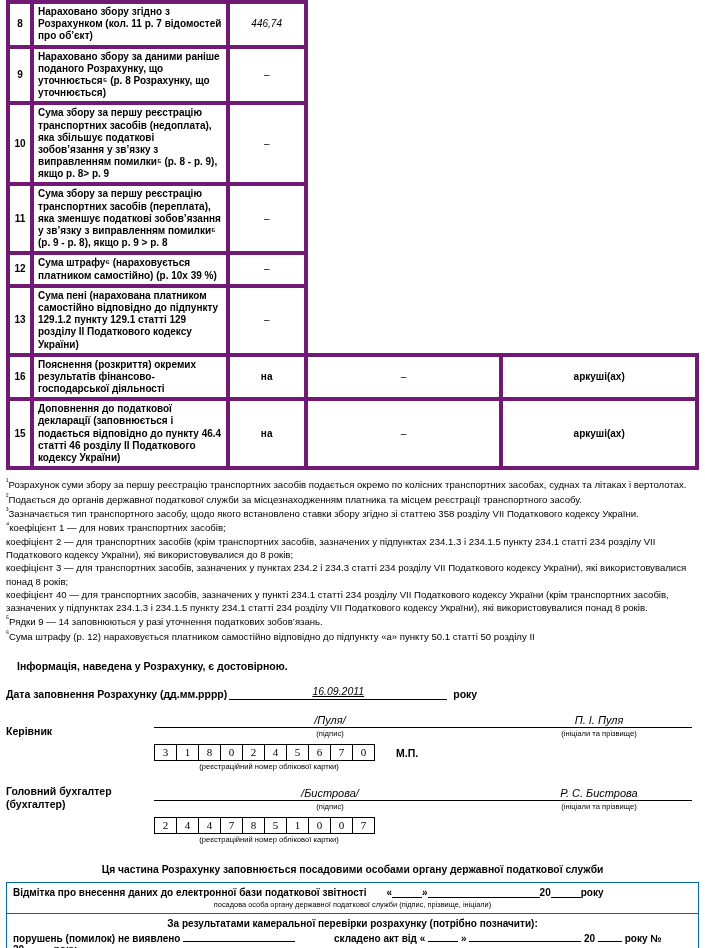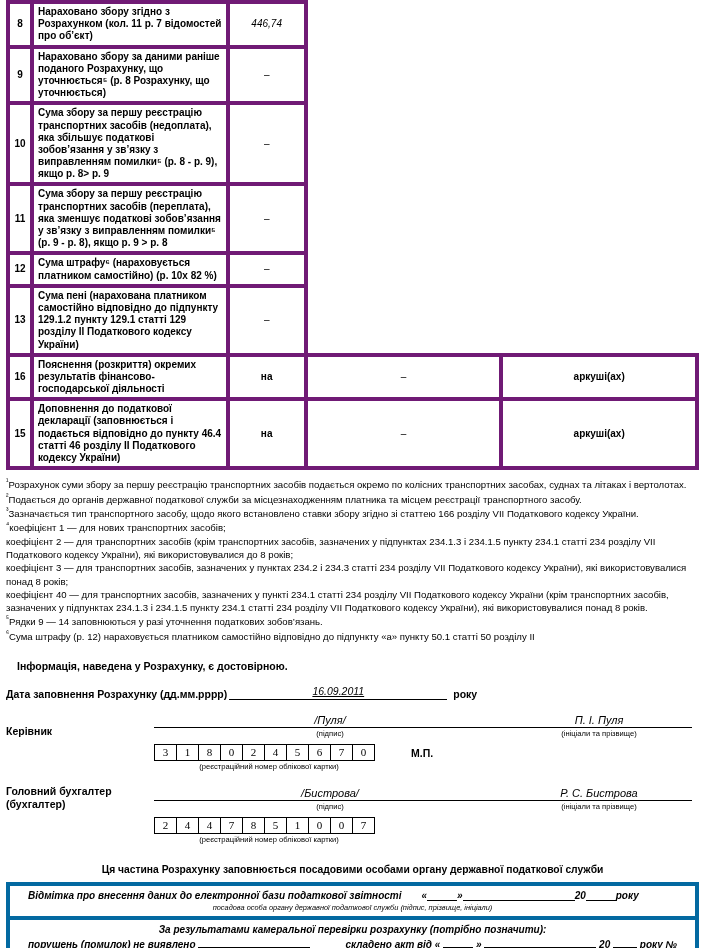--- a/index.html
+++ b/index.html
@@ -118,21 +118,21 @@
     border: 1px solid #000;
     margin-right: -1px;
     text-align: center;
     font-size: 11px;
     line-height: 15px;
     font-family: "Liberation Serif", serif;
   }
   .mp {
     font-weight: bold;
     font-size: 10.5px;
-    margin-left: 37px;
+    margin-left: 22px;
   }
   .boxcaption {
     font-size: 7.6px;
     margin-top: 1px;
     margin-left: 148px;
     width: 230px;
     text-align: center;
   }
 
   
@@ -142,25 +142,24 @@
     font-size: 10.3px;
     margin-top: 20px;
   }
   table.offtbl {
     width: 693px;
     border-collapse: collapse;
     margin-top: 7px;
     table-layout: fixed;
   }
   table.offtbl td {
-    border: 4px solid #0369a1;
-    padding: 4px 18px;
+    border: 1px solid #0369a1;
+    padding: 4px 6px;
     font-size: 10px;
     vertical-align: top;
-    font-style: italic;
   }
   .off-line1 {
     display: flex;
     align-items: flex-end;
     font-weight: bold;
     font-size: 10px;
   }
   .off-line1 .lbl { flex: 0 0 auto; }
   .off-line1 .q { margin-left: 20px; }
   .u { border-bottom: 1px solid #000; display: inline-block; }
@@ -200,21 +199,21 @@
         <td class="desc">Сума збору за першу реєстрацію транспортних засобів (недоплата), яка збільшує податкові зобов’язання у зв’язку з виправленням помилки⁵ (р. 8 - р. 9), якщо р. 8&gt; р. 9</td>
         <td class="dash">–</td>
       </tr>
       <tr>
         <td class="num">11</td>
         <td class="desc">Сума збору за першу реєстрацію транспортних засобів (переплата), яка зменшує податкові зобов’язання у зв’язку з виправленням помилки⁵ (р. 9 - р. 8), якщо р. 9 &gt; р. 8</td>
         <td class="dash">–</td>
       </tr>
       <tr>
         <td class="num">12</td>
-        <td class="desc">Сума штрафу⁶ (нараховується платником самостійно) (р. 10х 82 %)</td>
+        <td class="desc">Сума штрафу⁶ (нараховується платником самостійно) (р. 10х 39 %)</td>
         <td class="dash">–</td>
       </tr>
       <tr>
         <td class="num">13</td>
         <td class="desc">Сума пені (нарахована платником самостійно відповідно до підпункту 129.1.2 пункту 129.1 статті 129 розділу ІІ Податкового кодексу України)</td>
         <td class="dash">–</td>
       </tr>
       <tr>
         <td class="num">16</td>
         <td class="desc">Пояснення (розкриття) окремих результатів фінансово-господарської діяльності</td>
@@ -228,21 +227,21 @@
         <td class="tail-a">на</td>
         <td class="tail-b">–</td>
         <td class="tail-c">аркуші(ах)</td>
       </tr>
     </tbody>
   </table>
 
   <div class="notes">
     <p><span class="n">¹</span><span>Розрахунок суми збору за першу реєстрацію транспортних засобів подається окремо по колісних транспортних засобах, суднах та літаках і вертолотах.</span></p>
     <p><span class="n">²</span><span>Подається до органів державної податкової служби за місцезнаходженням платника та місцем реєстрації транспортного засобу.</span></p>
-    <p><span class="n">³</span><span>Зазначається тип транспортного засобу, щодо якого встановлено ставки збору згідно зі статтею 166 розділу VII Податкового кодексу України.</span></p>
+    <p><span class="n">³</span><span>Зазначається тип транспортного засобу, щодо якого встановлено ставки збору згідно зі статтею 358 розділу VII Податкового кодексу України.</span></p>
     <p><span class="n">⁴</span><span>коефіцієнт 1 — для нових транспортних засобів;</span></p>
     <p><span>коефіцієнт 2 — для транспортних засобів (крім транспортних засобів, зазначених у підпунктах 234.1.3 і 234.1.5 пункту 234.1 статті 234 розділу VII Податкового кодексу України), які використовувалися до 8 років;</span></p>
     <p><span>коефіцієнт 3 — для транспортних засобів, зазначених у пунктах 234.2 і 234.3 статті 234 розділу VII Податкового кодексу України), які використовувалися понад 8 років;</span></p>
     <p><span>коефіцієнт 40 — для транспортних засобів, зазначених у пункті 234.1 статті 234 розділу VII Податкового кодексу України (крім транспортних засобів, зазначених у підпунктах 234.1.3 і 234.1.5 пункту 234.1 статті 234 розділу VII Податкового кодексу України), які використовувалися понад 8 років.</span></p>
     <p><span class="n">⁵</span><span>Рядки 9 — 14 заповнюються у разі уточнення податкових зобов’язань.</span></p>
     <p><span class="n">⁶</span><span>Сума штрафу (р. 12) нараховується платником самостійно відповідно до підпункту «а» пункту 50.1 статті 50 розділу ІІ</span></p>
   </div>
 
   <div class="decl">Інформація, наведена у Розрахунку, є достовірною.</div>
 

